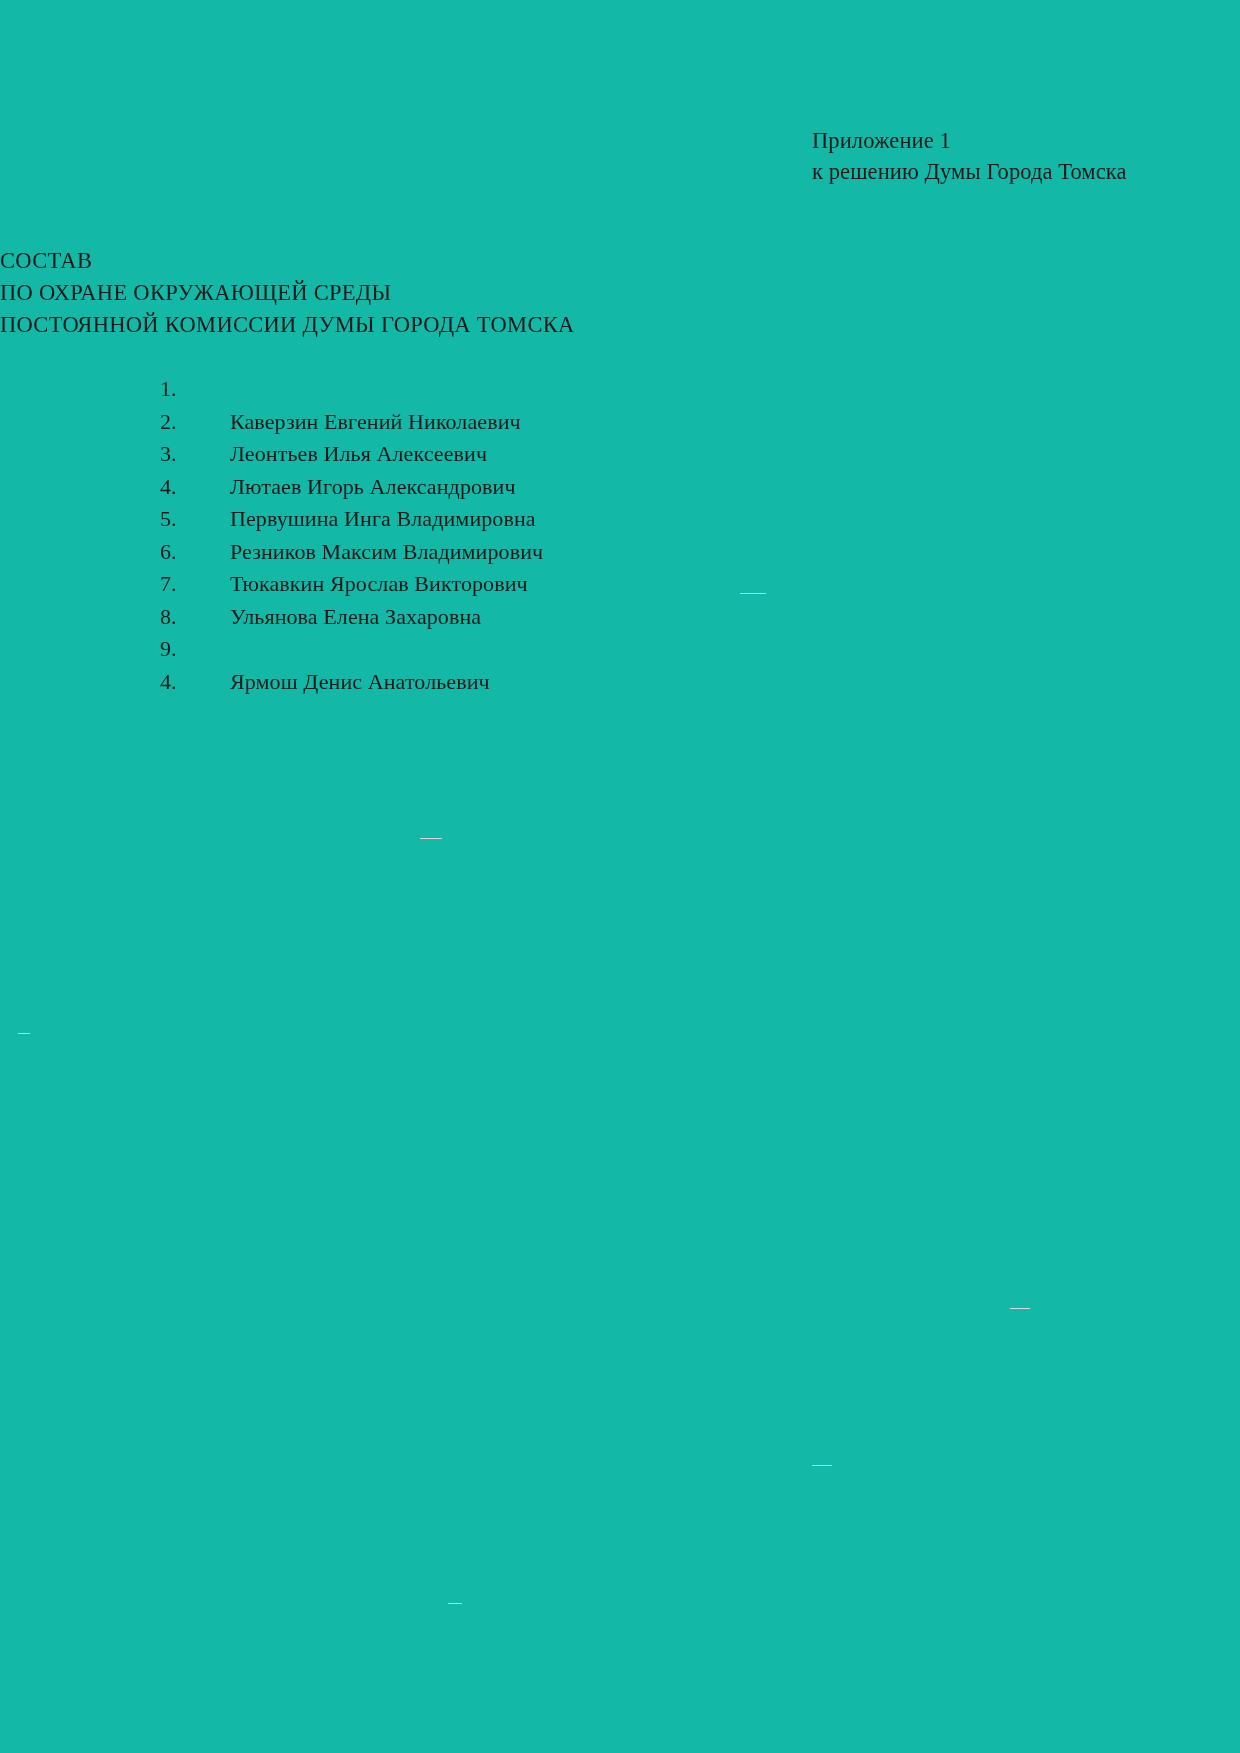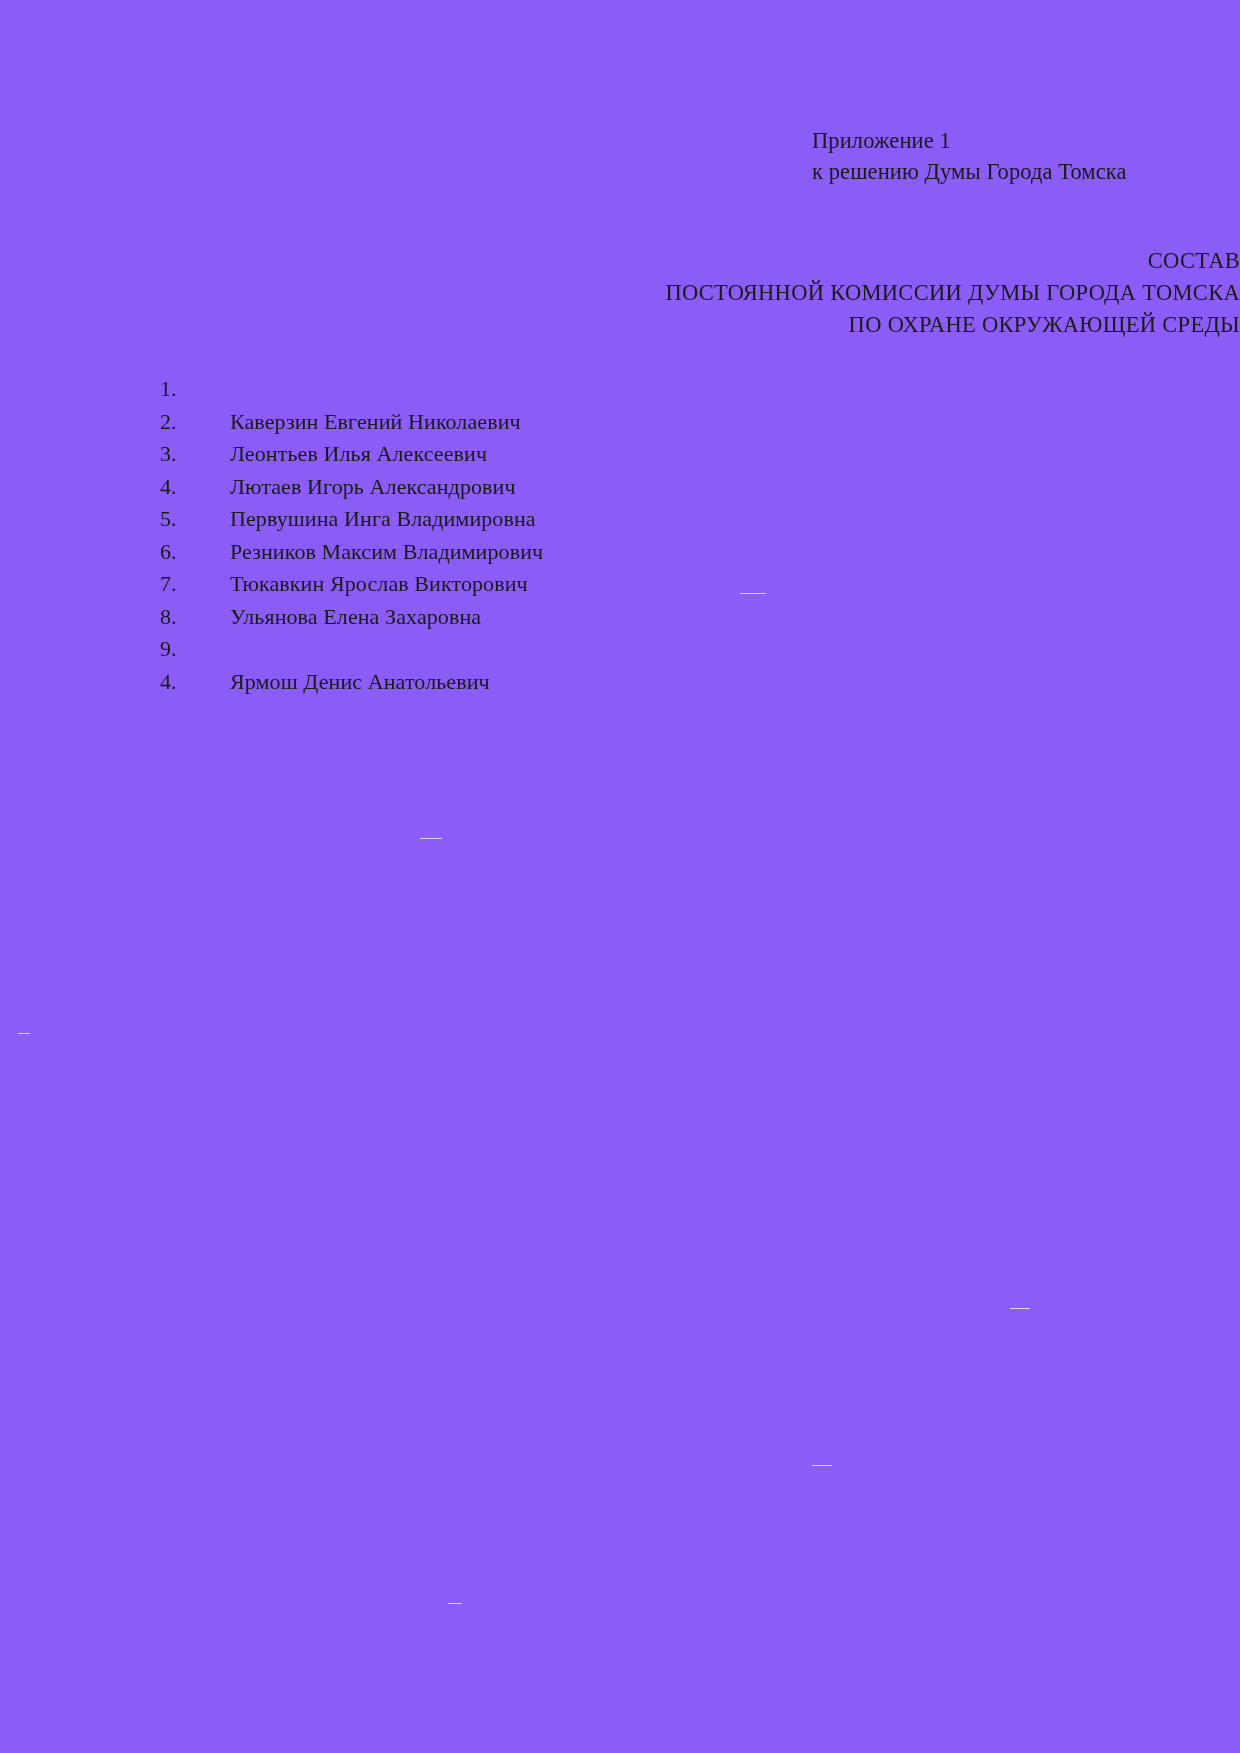--- a/index.html
+++ b/index.html
@@ -11,21 +11,21 @@
     width: 1240px;
     height: 1753px;
     position: relative;
     font-family: "Liberation Serif", serif;
     color: #1a1a1a;
     overflow: hidden;
   }
   .page {
     position: absolute;
     inset: 0;
-    background: #8b5cf6;
+    background: #14b8a6;
   }
 
   
   .header-block {
     position: absolute;
     left: 812px;
     top: 125px;
     width: 380px;
     font-size: 22.5px;
     line-height: 1.38;
@@ -42,21 +42,21 @@
     vertical-align: bottom;
     margin-left: 6px;
   }
 
   
   .title-block {
     position: absolute;
     left: 0;
     right: 0;
     top: 245px;
-    text-align: right;
+    text-align: left;
     font-size: 22.5px;
     line-height: 1.43;
     letter-spacing: 0.3px;
   }
   .title-line { display: block; }
 
   
   .member-list {
     position: absolute;
     left: 160px;
@@ -98,22 +98,22 @@
   <div class="speck" style="left:812px; top:1465px; width:20px; height:1px;"></div>
   <div class="speck" style="left:448px; top:1603px; width:14px; height:1px;"></div>
 
   <div class="header-block">
     <div class="header-line">Приложение 1</div>
     <div class="header-line">к решению Думы Города Томска</div>
   </div>
 
   <div class="title-block">
     <span class="title-line">СОСТАВ</span>
+    <span class="title-line">ПО ОХРАНЕ ОКРУЖАЮЩЕЙ СРЕДЫ</span>
     <span class="title-line">ПОСТОЯННОЙ КОМИССИИ ДУМЫ ГОРОДА ТОМСКА</span>
-    <span class="title-line">ПО ОХРАНЕ ОКРУЖАЮЩЕЙ СРЕДЫ</span>
   </div>
 
   <div class="member-list">
     <div class="member-row">
       <span class="member-num">1.</span>
     </div>
     <div class="member-row">
       <span class="member-num">2.</span>
       <span class="member-name">Каверзин Евгений Николаевич</span>
     </div>

